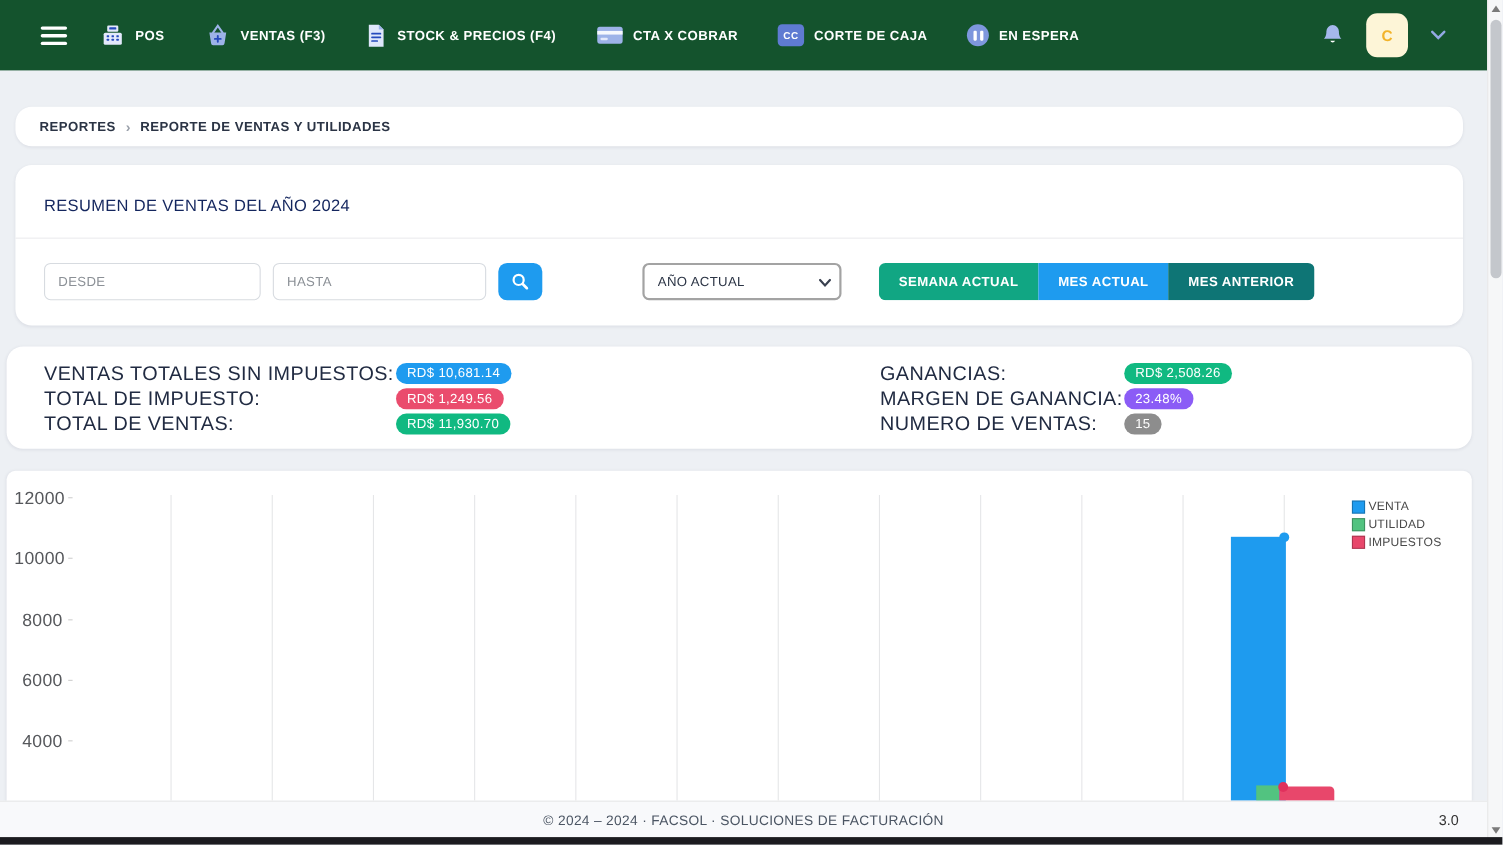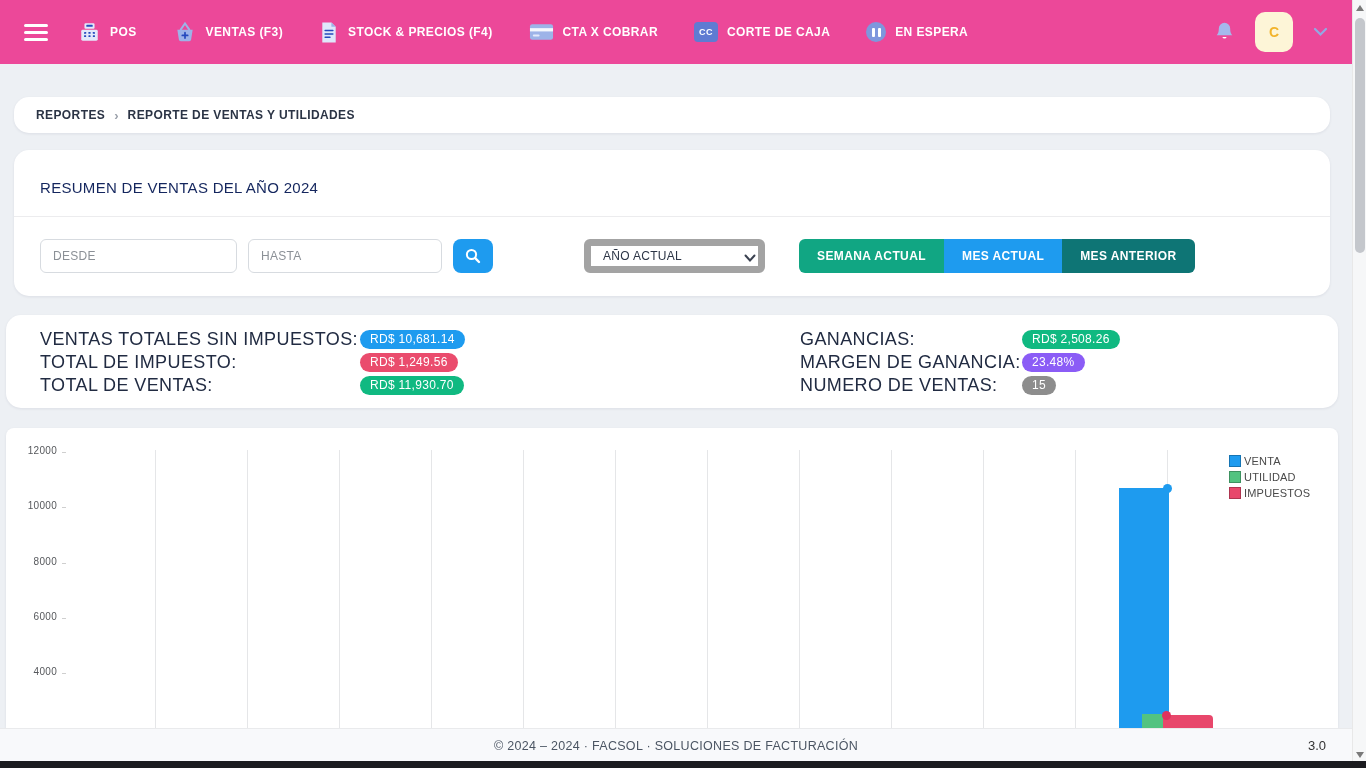--- a/index.html
+++ b/index.html
@@ -5,21 +5,21 @@
   * { margin:0; padding:0; box-sizing:border-box; }
   html,body { width:1366px; height:768px; overflow:hidden; }
   body {
     font-family:"Liberation Sans", sans-serif;
     background:#edf0f4;
     position:relative;
   }
   
   .topnav{
     position:absolute; left:0; top:0; width:1352px; height:64px;
-    background:#ec4899; display:flex; align-items:center; padding:0 24px;
+    background:#14532d; display:flex; align-items:center; padding:0 37px;
   }
   .hamburger{ width:24px; height:17px; display:flex; flex-direction:column; justify-content:space-between; cursor:pointer; margin-right:30px;}
   .hamburger span{ display:block; height:3px; border-radius:2px; background:#ffffff; }
   .nav-item{ display:flex; align-items:center; gap:9px; margin-right:36px; cursor:pointer; }
   .nav-item .lbl{ color:#ffffff; font-size:12px; font-weight:700; letter-spacing:.4px; white-space:nowrap; }
   .nav-ic{ display:flex; align-items:center; justify-content:center; }
   .cc-badge{ width:24px; height:20px; background:#5f7bd2; border-radius:4px; color:#fff; font-size:9px; font-weight:700; display:flex; align-items:center; justify-content:center; letter-spacing:.5px;}
   .pause-circ{ width:20px; height:20px; border-radius:50%; background:#7e97dd; display:flex; align-items:center; justify-content:center; gap:3px;}
   .pause-circ i{ width:3px; height:9px; background:#fff; border-radius:1px; display:block;}
   .nav-right{ margin-left:auto; display:flex; align-items:center; gap:20px; }
@@ -36,38 +36,38 @@
   .filter-title{ position:absolute; left:26px; top:29px; font-size:15px; font-weight:400; color:#14265e; letter-spacing:.3px; }
   .filter-divider{ position:absolute; left:0; top:66px; width:100%; height:1px; background:#ececee; }
   .f-input{ position:absolute; top:89px; height:34px; border:1px solid #d7dbe0; border-radius:6px; font-size:12px;
             padding:0 12px; color:#333; font-family:"Liberation Sans",sans-serif; letter-spacing:.3px; }
   .f-input::placeholder{ color:#8b9096; }
   #desde{ left:26px; width:197px; }
   #hasta{ left:234px; width:194px; }
   .search-btn{ position:absolute; left:439px; top:89px; width:40px; height:34px; background:#1e9bef; border:none; border-radius:8px;
                display:flex; align-items:center; justify-content:center; cursor:pointer; }
   .select-wrap{ position:absolute; left:570px; top:89px; width:181px; height:34px; }
-  .select-wrap select{ width:100%; height:100%; border:7px solid #a3a3a3; border-radius:6px; background:#fff; font-size:12px;
+  .select-wrap select{ width:100%; height:100%; border:2px solid #a3a3a3; border-radius:6px; background:#fff; font-size:12px;
         color:#2b3445; padding:0 26px 0 12px; appearance:none; -webkit-appearance:none; font-family:"Liberation Sans",sans-serif; letter-spacing:.3px; cursor:pointer;}
   .select-wrap .chev{ position:absolute; right:9px; top:10px; pointer-events:none; }
   .btn-group{ position:absolute; left:785px; top:89px; height:34px; display:flex; border-radius:6px; overflow:hidden; }
   .btn-group button{ border:none; color:#fff; font-size:12px; font-weight:700; letter-spacing:.4px; padding:0 18px; cursor:pointer;
         font-family:"Liberation Sans",sans-serif; }
   
   .stats-card{ left:6px; top:315px; width:1332px; height:93px; }
   .stats-col{ position:absolute; top:13px; display:grid; grid-auto-rows:23px; }
   .stats-col.left{ left:34px; grid-template-columns:320px auto; }
   .stats-col.right{ left:794px; grid-template-columns:222px auto; }
   .stat-label{ font-size:18px; color:#212b42; letter-spacing:.4px; display:flex; align-items:center; font-weight:500;}
   .badge-cell{ display:flex; align-items:center; }
   .badge{ color:#fff; font-size:12px; font-weight:400; border-radius:10px; padding:2px 10px 3px; letter-spacing:.3px; }
   
   .chart-card{ left:6px; top:428px; width:1332px; height:300px; overflow:hidden; border-radius:8px 8px 0 0; }
   .gridline{ position:absolute; width:1px; background:#e5e6e8; top:22px; bottom:0; }
-  .ytick{ position:absolute; font-size:10px; color:#56585c; width:44px; text-align:right; letter-spacing:.3px;}
+  .ytick{ position:absolute; font-size:16px; color:#56585c; width:44px; text-align:right; letter-spacing:.3px;}
   .ytick-dash{ position:absolute; width:4px; height:1px; background:#cfcfcf; }
   .bar{ position:absolute; }
   .dot{ position:absolute; width:9px; height:9px; border-radius:50%; }
   .legend{ position:absolute; left:1223px; top:26px; display:flex; flex-direction:column; gap:3px; }
   .legend-row{ display:flex; align-items:center; gap:3px; height:13px;}
   .legend-swatch{ width:12px; height:12px; border:1px solid rgba(0,0,0,.25); }
   .legend-lbl{ font-size:11px; color:#4a4a4a; letter-spacing:.2px; }
   
   .footer{ position:absolute; left:0; top:728px; width:1352px; height:34px; background:#f8f9fb; border-top:1px solid #e9eaec;
            display:flex; align-items:center; z-index:5;}

